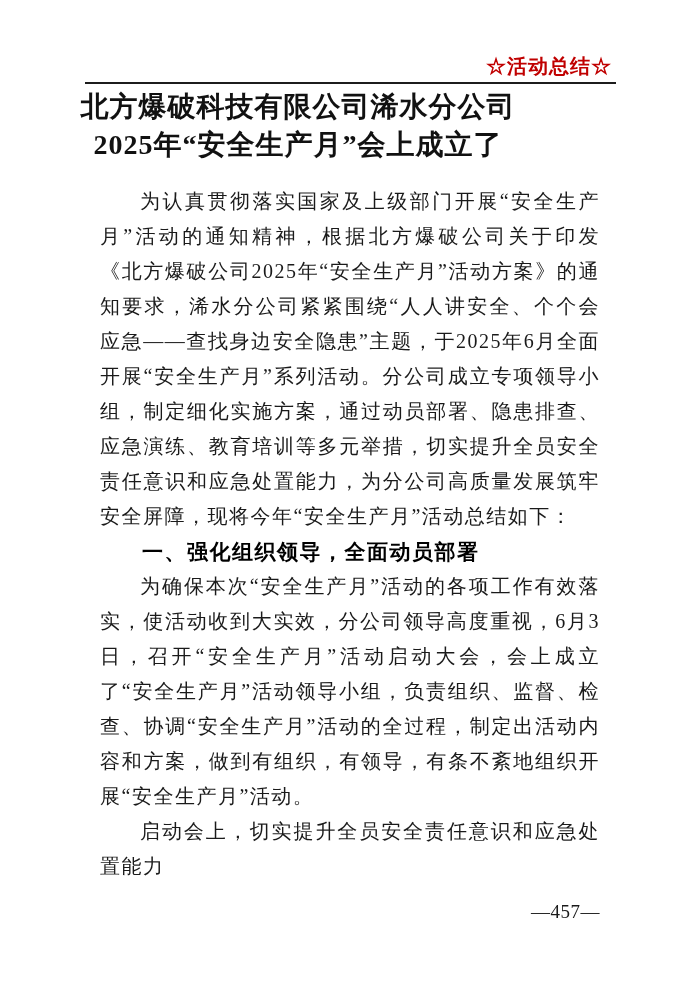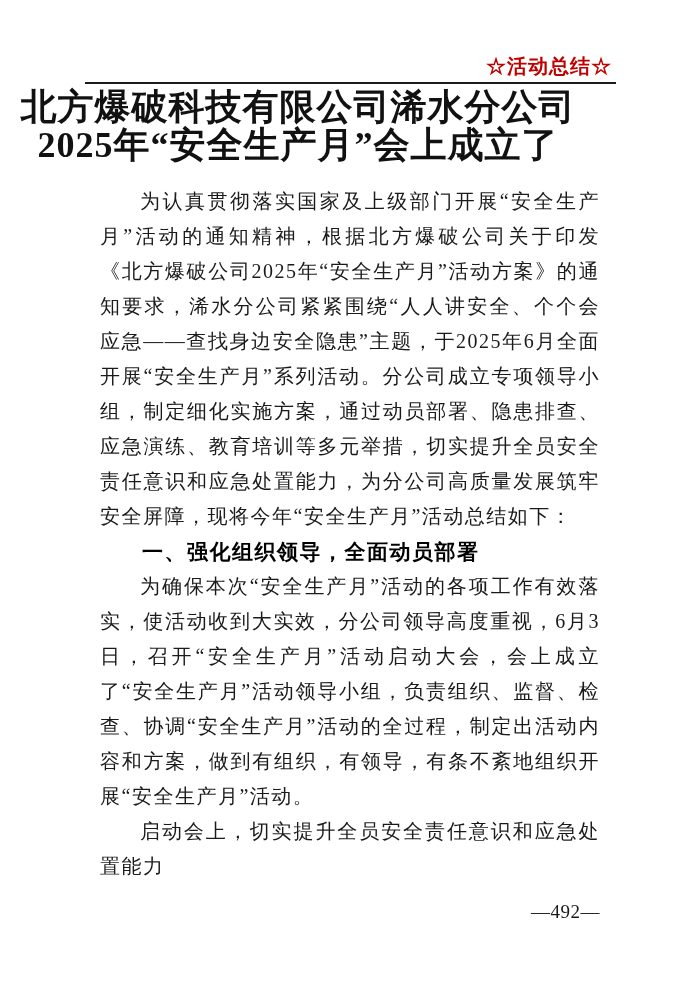--- a/index.html
+++ b/index.html
@@ -37,21 +37,21 @@
     border-top: 2px solid #1c1c1c;
   }
 
   .title-block {
     position: absolute;
     top: 88px;
     left: 0;
     width: 596px;
     text-align: center;
     font-weight: 700;
-    font-size: 36px;
+    font-size: 28px;
     line-height: 38px;
     color: #111111;
     letter-spacing: 1px;
   }
 
   .doc-body {
     position: absolute;
     top: 184px;
     left: 100px;
     width: 500px;
@@ -101,15 +101,15 @@
     <div>2025年“安全生产月”会上成立了</div>
   </div>
 
   <div class="doc-body">
     <p>为认真贯彻落实国家及上级部门开展“安全生产月”活动的通知精神，根据北方爆破公司关于印发《北方爆破公司2025年“安全生产月”活动方案》的通知要求，浠水分公司紧紧围绕“人人讲安全、个个会应急——查找身边安全隐患”主题，于2025年6月全面开展“安全生产月”系列活动。分公司成立专项领导小组，制定细化实施方案，通过动员部署、隐患排查、应急演练、教育培训等多元举措，切实提升全员安全责任意识和应急处置能力，为分公司高质量发展筑牢安全屏障，现将今年“安全生产月”活动总结如下：</p>
     <p class="section-heading">一、强化组织领导，全面动员部署</p>
     <p>为确保本次“安全生产月”活动的各项工作有效落实，使活动收到大实效，分公司领导高度重视，6月3日，召开“安全生产月”活动启动大会，会上成立了“安全生产月”活动领导小组，负责组织、监督、检查、协调“安全生产月”活动的全过程，制定出活动内容和方案，做到有组织，有领导，有条不紊地组织开展“安全生产月”活动。</p>
     <p>启动会上，切实提升全员安全责任意识和应急处置能力</p>
   </div>
 
-  <div class="page-number">—492—</div>
+  <div class="page-number">—457—</div>
 
 </div>
 
 </body></html>

